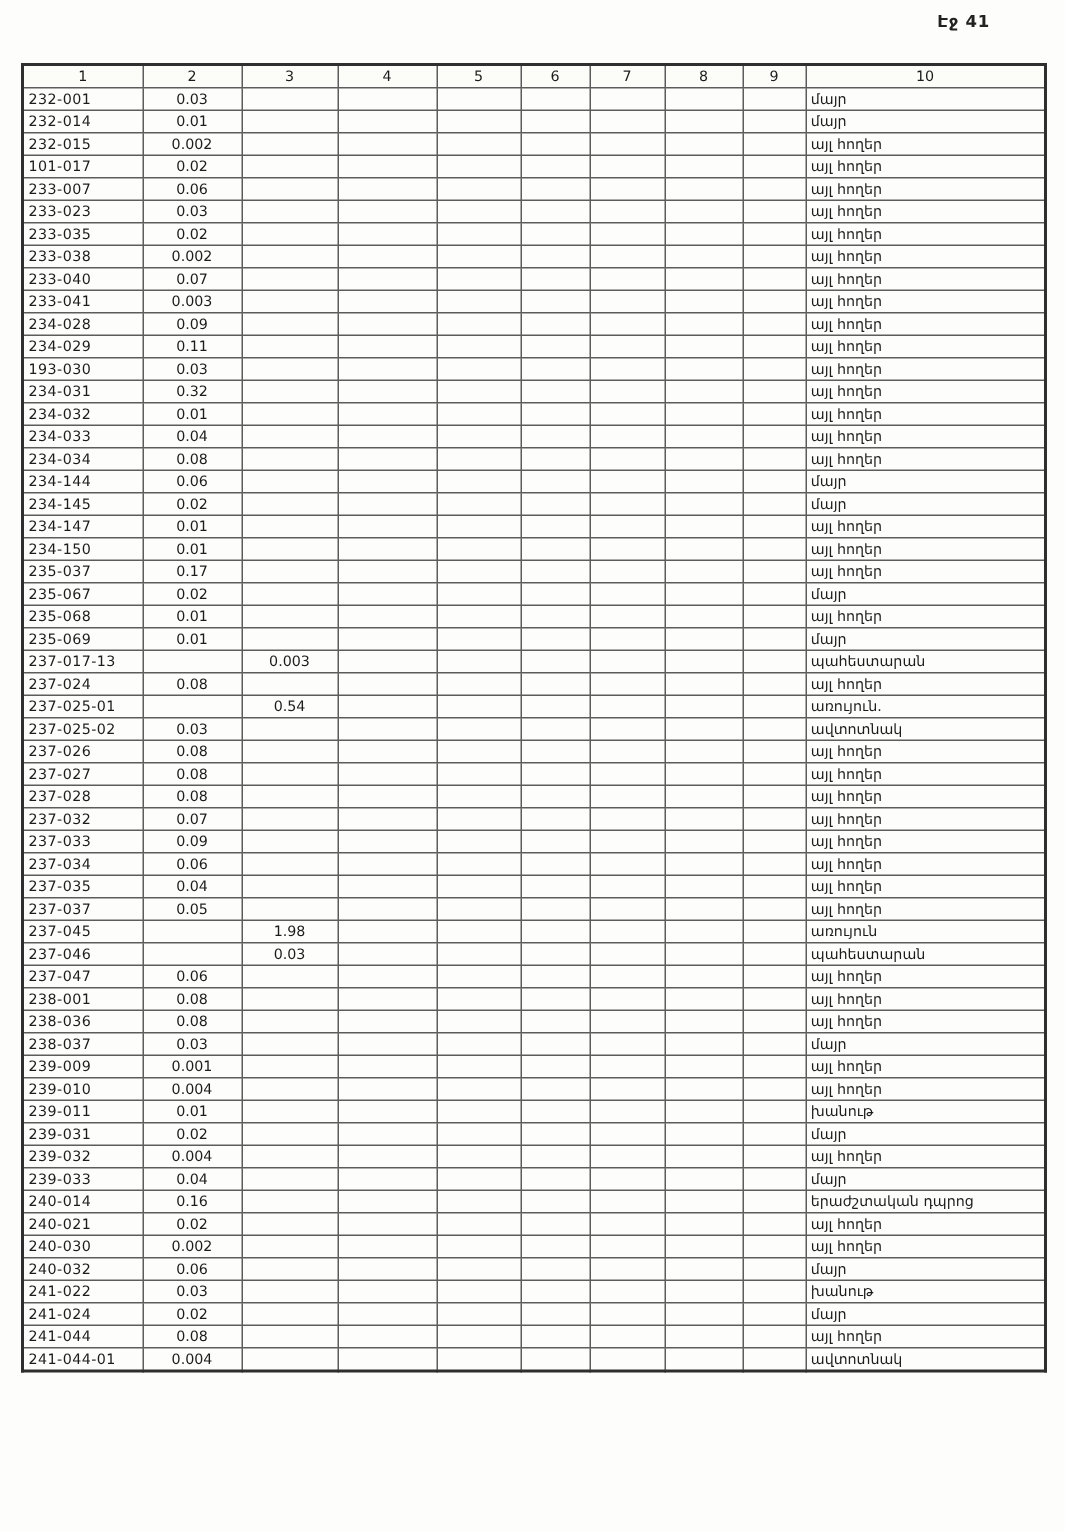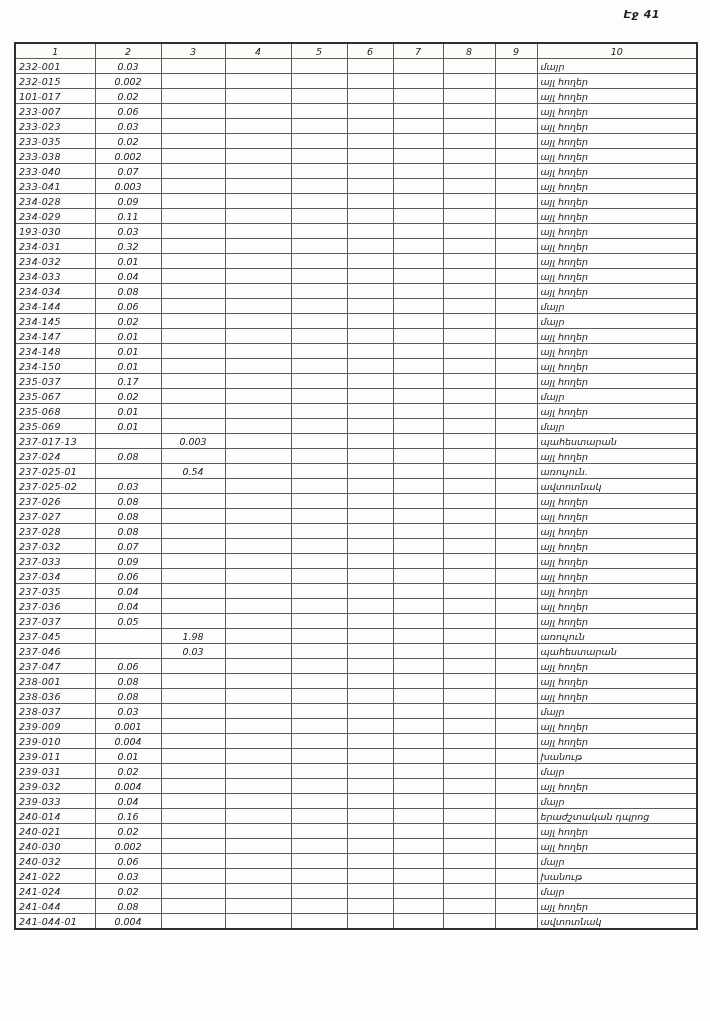--- a/index.html
+++ b/index.html
@@ -9,21 +9,20 @@
     background: #e9e7e2;
     font-family: "DejaVu Sans", sans-serif;
     color: #1c1c1c;
     position: relative;
     overflow: hidden;
   }
   .page {
     position: absolute;
     inset: 0;
     background: #fdfdfb;
-    font-style: italic;
   }
   .page-label {
     position: absolute;
     top: 8px;
     right: 50px;
     font-size: 11px;
     font-weight: bold;
     letter-spacing: 0.5px;
     color: #222;
   }
@@ -98,20 +97,32 @@
           <td class="c-num"></td>
           <td class="c-num"></td>
           <td class="c-num"></td>
           <td class="c-num"></td>
           <td class="c-num"></td>
           <td class="c-num"></td>
           <td class="c-num"></td>
           <td class="c-type">մայր</td>
         </tr>
         <tr>
+          <td class="c-code">232-014</td>
+          <td class="c-num">0.01</td>
+          <td class="c-num"></td>
+          <td class="c-num"></td>
+          <td class="c-num"></td>
+          <td class="c-num"></td>
+          <td class="c-num"></td>
+          <td class="c-num"></td>
+          <td class="c-num"></td>
+          <td class="c-type">մայր</td>
+        </tr>
+        <tr>
           <td class="c-code">232-015</td>
           <td class="c-num">0.002</td>
           <td class="c-num"></td>
           <td class="c-num"></td>
           <td class="c-num"></td>
           <td class="c-num"></td>
           <td class="c-num"></td>
           <td class="c-num"></td>
           <td class="c-num"></td>
           <td class="c-type">այլ հողեր</td>
@@ -314,32 +325,20 @@
           <td class="c-num"></td>
           <td class="c-num"></td>
           <td class="c-num"></td>
           <td class="c-num"></td>
           <td class="c-num"></td>
           <td class="c-num"></td>
           <td class="c-num"></td>
           <td class="c-type">այլ հողեր</td>
         </tr>
         <tr>
-          <td class="c-code">234-148</td>
-          <td class="c-num">0.01</td>
-          <td class="c-num"></td>
-          <td class="c-num"></td>
-          <td class="c-num"></td>
-          <td class="c-num"></td>
-          <td class="c-num"></td>
-          <td class="c-num"></td>
-          <td class="c-num"></td>
-          <td class="c-type">այլ հողեր</td>
-        </tr>
-        <tr>
           <td class="c-code">234-150</td>
           <td class="c-num">0.01</td>
           <td class="c-num"></td>
           <td class="c-num"></td>
           <td class="c-num"></td>
           <td class="c-num"></td>
           <td class="c-num"></td>
           <td class="c-num"></td>
           <td class="c-num"></td>
           <td class="c-type">այլ հողեր</td>
@@ -507,32 +506,20 @@
           <td class="c-num"></td>
           <td class="c-num"></td>
           <td class="c-num"></td>
           <td class="c-num"></td>
           <td class="c-num"></td>
           <td class="c-num"></td>
           <td class="c-type">այլ հողեր</td>
         </tr>
         <tr>
           <td class="c-code">237-035</td>
-          <td class="c-num">0.04</td>
-          <td class="c-num"></td>
-          <td class="c-num"></td>
-          <td class="c-num"></td>
-          <td class="c-num"></td>
-          <td class="c-num"></td>
-          <td class="c-num"></td>
-          <td class="c-num"></td>
-          <td class="c-type">այլ հողեր</td>
-        </tr>
-        <tr>
-          <td class="c-code">237-036</td>
           <td class="c-num">0.04</td>
           <td class="c-num"></td>
           <td class="c-num"></td>
           <td class="c-num"></td>
           <td class="c-num"></td>
           <td class="c-num"></td>
           <td class="c-num"></td>
           <td class="c-num"></td>
           <td class="c-type">այլ հողեր</td>
         </tr>

